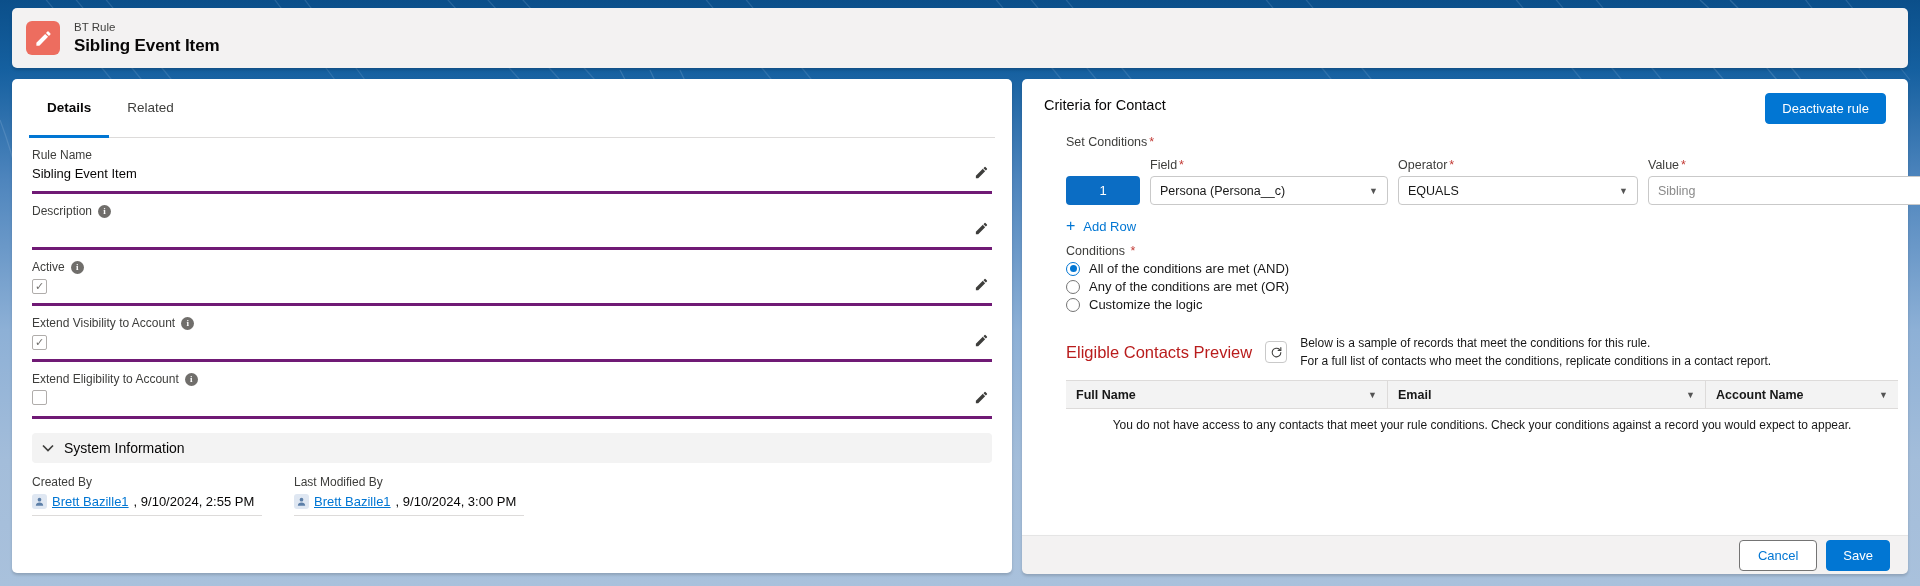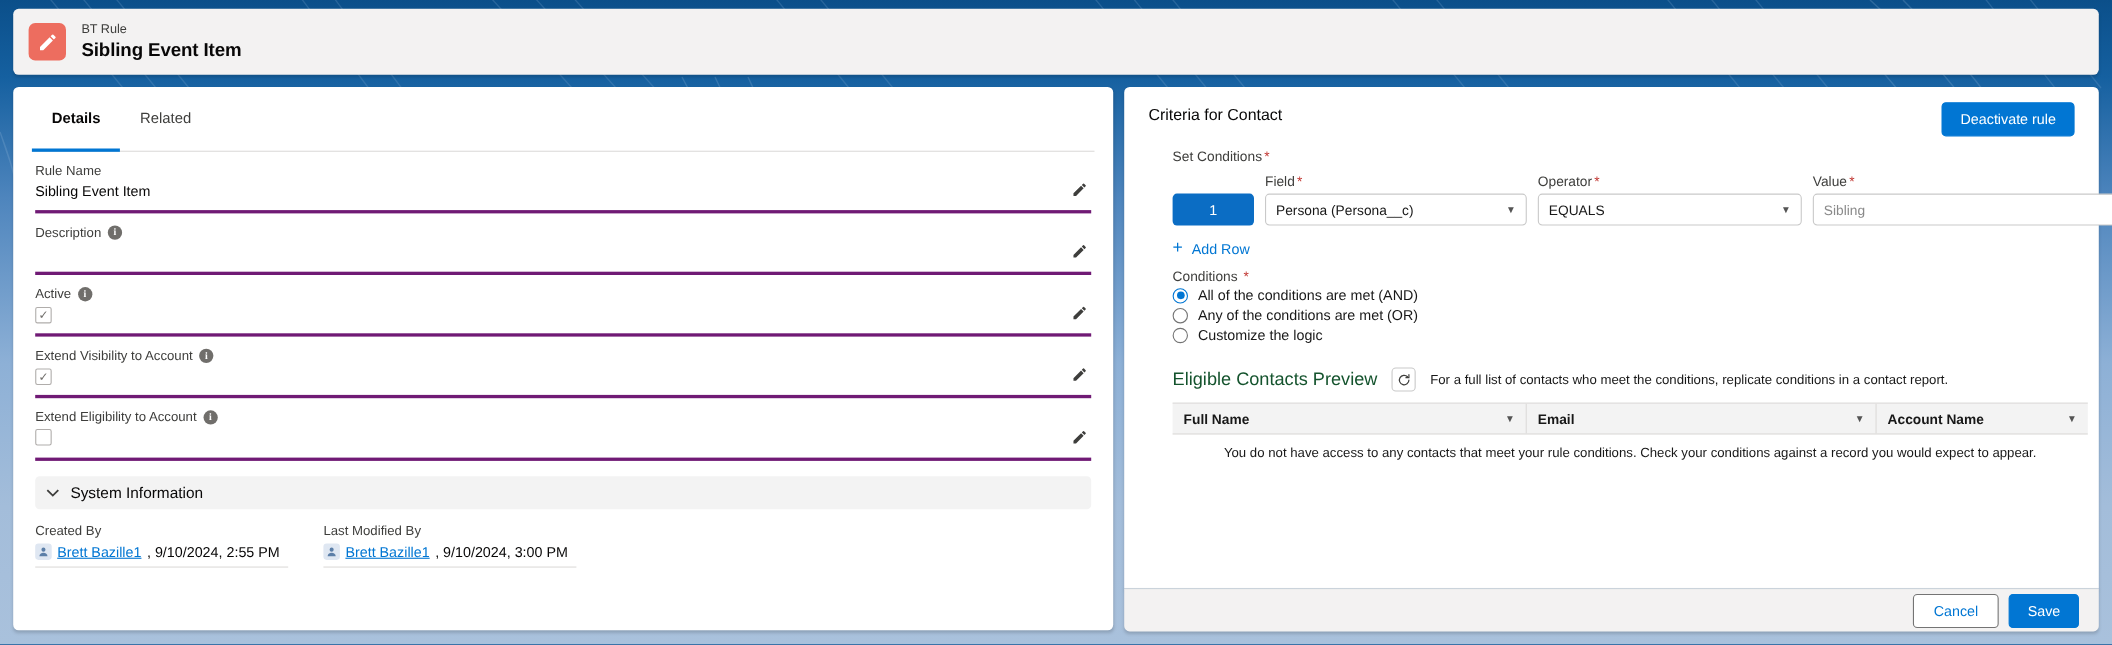--- a/index.html
+++ b/index.html
@@ -284,21 +284,21 @@
   .radio.sel { border-color: #0176d3; }
   .radio.sel::after {
     content: ""; width: 7px; height: 7px; border-radius: 50%;
     background: #0176d3;
   }
 
   .preview-head {
     display: flex; align-items: center; gap: 13px;
     margin-top: 22px;
   }
-  .preview-title { font-size: 16.5px; color: #14532d; }
+  .preview-title { font-size: 16.5px; color: #b91c1c; }
   .refresh-btn {
     width: 22px; height: 22px;
     border: 1px solid #c9c9c9; border-radius: 4px;
     background: #fff;
     display: flex; align-items: center; justify-content: center;
     cursor: pointer;
     flex: 0 0 auto;
   }
   .preview-desc { font-size: 12px; color: #181818; line-height: 1.5; }
 
@@ -558,20 +558,21 @@
 
     <div class="preview-head">
       <div class="preview-title">Eligible Contacts Preview</div>
       <div class="refresh-btn">
         <svg width="13" height="13" viewBox="0 0 24 24" fill="none" stroke="#3e3e3c" stroke-width="2" stroke-linecap="round">
           <path d="M20 12a8 8 0 1 1-2.3-5.6"></path>
           <path d="M20 3v5h-5"></path>
         </svg>
       </div>
       <div class="preview-desc">
+        <div>Below is a sample of records that meet the conditions for this rule.</div>
         <div>For a full list of contacts who meet the conditions, replicate conditions in a contact report.</div>
       </div>
     </div>
 
     <div class="prev-table">
       <div class="prev-thead">
         <div class="th c1">
           <span>Full Name</span>
           <span class="caret">▼</span>
         </div>

